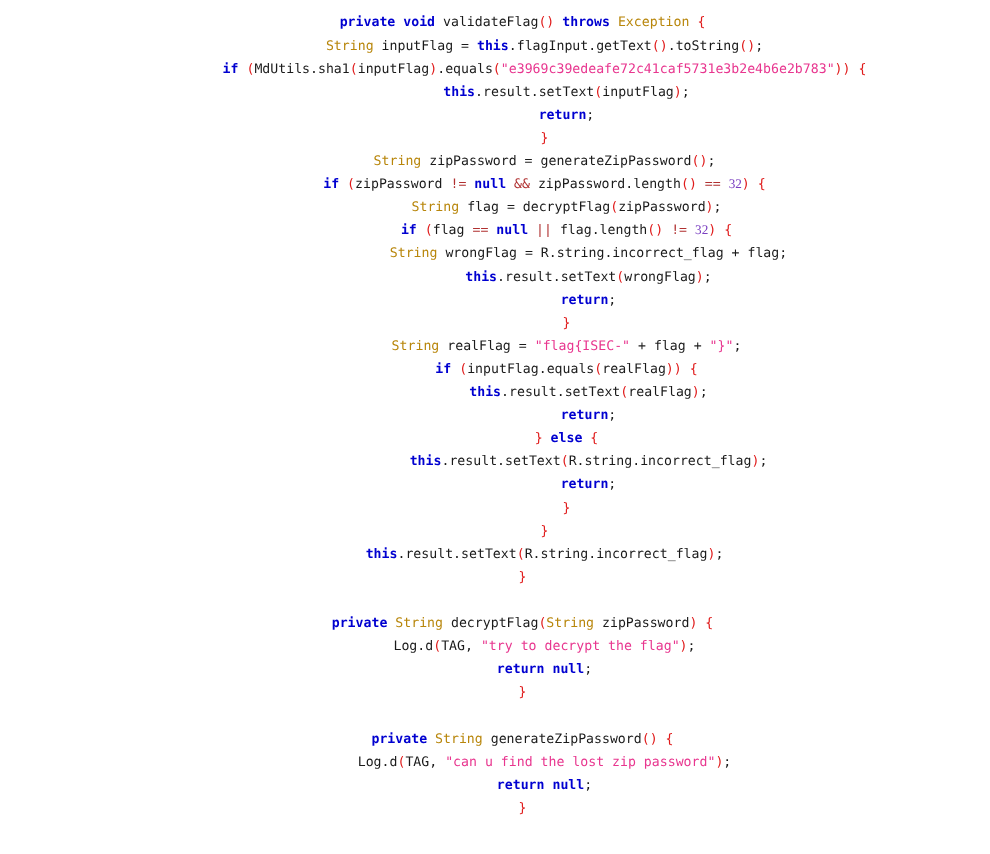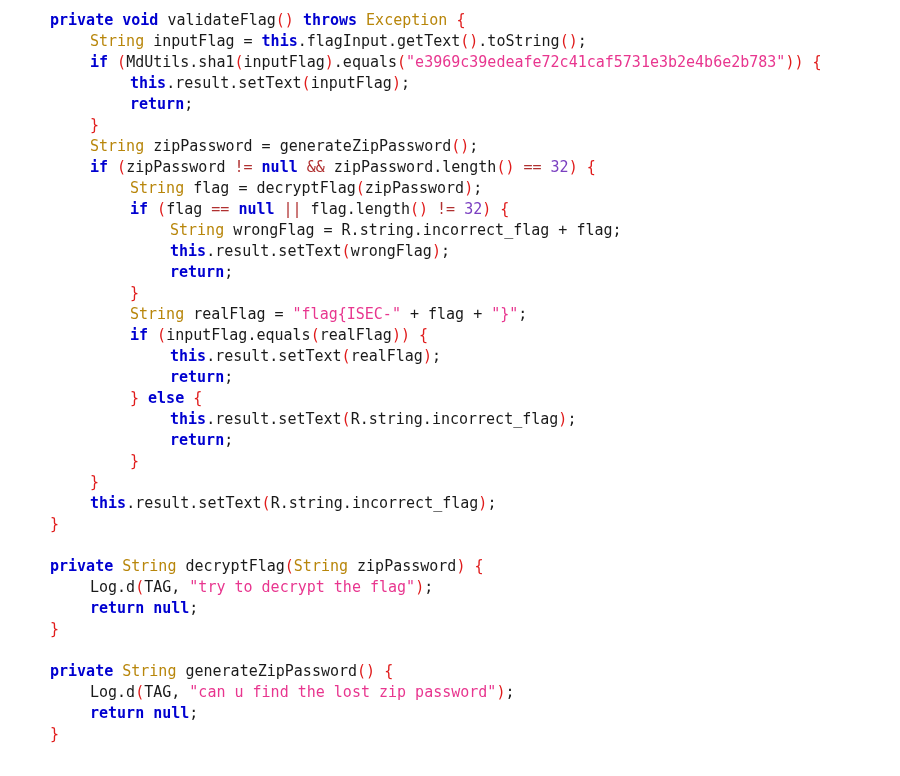--- a/index.html
+++ b/index.html
@@ -8,38 +8,39 @@
     background: #ffffff;
   }
   body {
     width: 900px;
     height: 776px;
     overflow: hidden;
     font-family: "DejaVu Sans Mono", "Liberation Mono", monospace;
   }
   #code-view {
     padding: 10px 0 0 0;
-    font-size: 15px;
+    font-size: 12px;
     line-height: 21px;
     white-space: pre;
     letter-spacing: 0px;
+    text-align: center;
   }
   .code-line {
     height: 21px;
     padding-left: 50px;
     white-space: pre;
   }
   .code-line.blank { height: 21px; }
 
   
   .t-kw       { color: #0000d0; font-weight: bold; }       
   .t-type     { color: #b8860b; }                          
   .t-plain    { color: #1a1a1a; }                          
   .t-paren    { color: #e01b1b; }                          
   .t-str      { color: #e8368f; }                          
-  .t-num      { color: #7a3fc0; }                          
+  .t-num      { color: #7a3fc0; font-family: Liberation Serif, serif; }                          
   .t-op       { color: #1a1a1a; }                          
   .t-opr      { color: #b03030; }                          
 </style>
 </head>
 <body>
 
 <div id="code-view"><div class="code-line" style="padding-left: 50px;"><span class="t-kw">private</span><span class="t-plain"> </span><span class="t-kw">void</span><span class="t-plain"> </span><span class="t-plain">validateFlag</span><span class="t-paren">()</span><span class="t-plain"> </span><span class="t-kw">throws</span><span class="t-plain"> </span><span class="t-type">Exception</span><span class="t-plain"> </span><span class="t-paren">{</span></div><div class="code-line" style="padding-left: 90px;"><span class="t-type">String</span><span class="t-plain"> inputFlag </span><span class="t-op">=</span><span class="t-plain"> </span><span class="t-kw">this</span><span class="t-plain">.flagInput.getText</span><span class="t-paren">()</span><span class="t-plain">.toString</span><span class="t-paren">()</span><span class="t-op">;</span></div><div class="code-line" style="padding-left: 90px;"><span class="t-kw">if</span><span class="t-plain"> </span><span class="t-paren">(</span><span class="t-plain">MdUtils.sha1</span><span class="t-paren">(</span><span class="t-plain">inputFlag</span><span class="t-paren">)</span><span class="t-plain">.equals</span><span class="t-paren">(</span><span class="t-str">"e3969c39edeafe72c41caf5731e3b2e4b6e2b783"</span><span class="t-paren">))</span><span class="t-plain"> </span><span class="t-paren">{</span></div><div class="code-line" style="padding-left: 130px;"><span class="t-kw">this</span><span class="t-plain">.result.setText</span><span class="t-paren">(</span><span class="t-plain">inputFlag</span><span class="t-paren">)</span><span class="t-op">;</span></div><div class="code-line" style="padding-left: 130px;"><span class="t-kw">return</span><span class="t-op">;</span></div><div class="code-line" style="padding-left: 90px;"><span class="t-paren">}</span></div><div class="code-line" style="padding-left: 90px;"><span class="t-type">String</span><span class="t-plain"> zipPassword </span><span class="t-op">=</span><span class="t-plain"> generateZipPassword</span><span class="t-paren">()</span><span class="t-op">;</span></div><div class="code-line" style="padding-left: 90px;"><span class="t-kw">if</span><span class="t-plain"> </span><span class="t-paren">(</span><span class="t-plain">zipPassword </span><span class="t-opr">!=</span><span class="t-plain"> </span><span class="t-kw">null</span><span class="t-plain"> </span><span class="t-opr">&amp;&amp;</span><span class="t-plain"> zipPassword.length</span><span class="t-paren">()</span><span class="t-plain"> </span><span class="t-opr">==</span><span class="t-plain"> </span><span class="t-num">32</span><span class="t-paren">)</span><span class="t-plain"> </span><span class="t-paren">{</span></div><div class="code-line" style="padding-left: 130px;"><span class="t-type">String</span><span class="t-plain"> flag </span><span class="t-op">=</span><span class="t-plain"> decryptFlag</span><span class="t-paren">(</span><span class="t-plain">zipPassword</span><span class="t-paren">)</span><span class="t-op">;</span></div><div class="code-line" style="padding-left: 130px;"><span class="t-kw">if</span><span class="t-plain"> </span><span class="t-paren">(</span><span class="t-plain">flag </span><span class="t-opr">==</span><span class="t-plain"> </span><span class="t-kw">null</span><span class="t-plain"> </span><span class="t-opr">||</span><span class="t-plain"> flag.length</span><span class="t-paren">()</span><span class="t-plain"> </span><span class="t-opr">!=</span><span class="t-plain"> </span><span class="t-num">32</span><span class="t-paren">)</span><span class="t-plain"> </span><span class="t-paren">{</span></div><div class="code-line" style="padding-left: 170px;"><span class="t-type">String</span><span class="t-plain"> wrongFlag </span><span class="t-op">=</span><span class="t-plain"> R.string.incorrect_flag </span><span class="t-op">+</span><span class="t-plain"> flag</span><span class="t-op">;</span></div><div class="code-line" style="padding-left: 170px;"><span class="t-kw">this</span><span class="t-plain">.result.setText</span><span class="t-paren">(</span><span class="t-plain">wrongFlag</span><span class="t-paren">)</span><span class="t-op">;</span></div><div class="code-line" style="padding-left: 170px;"><span class="t-kw">return</span><span class="t-op">;</span></div><div class="code-line" style="padding-left: 130px;"><span class="t-paren">}</span></div><div class="code-line" style="padding-left: 130px;"><span class="t-type">String</span><span class="t-plain"> realFlag </span><span class="t-op">=</span><span class="t-plain"> </span><span class="t-str">"flag{ISEC-"</span><span class="t-plain"> </span><span class="t-op">+</span><span class="t-plain"> flag </span><span class="t-op">+</span><span class="t-plain"> </span><span class="t-str">"}"</span><span class="t-op">;</span></div><div class="code-line" style="padding-left: 130px;"><span class="t-kw">if</span><span class="t-plain"> </span><span class="t-paren">(</span><span class="t-plain">inputFlag.equals</span><span class="t-paren">(</span><span class="t-plain">realFlag</span><span class="t-paren">))</span><span class="t-plain"> </span><span class="t-paren">{</span></div><div class="code-line" style="padding-left: 170px;"><span class="t-kw">this</span><span class="t-plain">.result.setText</span><span class="t-paren">(</span><span class="t-plain">realFlag</span><span class="t-paren">)</span><span class="t-op">;</span></div><div class="code-line" style="padding-left: 170px;"><span class="t-kw">return</span><span class="t-op">;</span></div><div class="code-line" style="padding-left: 130px;"><span class="t-paren">}</span><span class="t-plain"> </span><span class="t-kw">else</span><span class="t-plain"> </span><span class="t-paren">{</span></div><div class="code-line" style="padding-left: 170px;"><span class="t-kw">this</span><span class="t-plain">.result.setText</span><span class="t-paren">(</span><span class="t-plain">R.string.incorrect_flag</span><span class="t-paren">)</span><span class="t-op">;</span></div><div class="code-line" style="padding-left: 170px;"><span class="t-kw">return</span><span class="t-op">;</span></div><div class="code-line" style="padding-left: 130px;"><span class="t-paren">}</span></div><div class="code-line" style="padding-left: 90px;"><span class="t-paren">}</span></div><div class="code-line" style="padding-left: 90px;"><span class="t-kw">this</span><span class="t-plain">.result.setText</span><span class="t-paren">(</span><span class="t-plain">R.string.incorrect_flag</span><span class="t-paren">)</span><span class="t-op">;</span></div><div class="code-line" style="padding-left: 50px;"><span class="t-paren">}</span></div><div class="code-line blank" style="padding-left: 50px;">&nbsp;</div><div class="code-line" style="padding-left: 50px;"><span class="t-kw">private</span><span class="t-plain"> </span><span class="t-type">String</span><span class="t-plain"> decryptFlag</span><span class="t-paren">(</span><span class="t-type">String</span><span class="t-plain"> zipPassword</span><span class="t-paren">)</span><span class="t-plain"> </span><span class="t-paren">{</span></div><div class="code-line" style="padding-left: 90px;"><span class="t-plain">Log.d</span><span class="t-paren">(</span><span class="t-plain">TAG</span><span class="t-op">,</span><span class="t-plain"> </span><span class="t-str">"try to decrypt the flag"</span><span class="t-paren">)</span><span class="t-op">;</span></div><div class="code-line" style="padding-left: 90px;"><span class="t-kw">return</span><span class="t-plain"> </span><span class="t-kw">null</span><span class="t-op">;</span></div><div class="code-line" style="padding-left: 50px;"><span class="t-paren">}</span></div><div class="code-line blank" style="padding-left: 50px;">&nbsp;</div><div class="code-line" style="padding-left: 50px;"><span class="t-kw">private</span><span class="t-plain"> </span><span class="t-type">String</span><span class="t-plain"> generateZipPassword</span><span class="t-paren">()</span><span class="t-plain"> </span><span class="t-paren">{</span></div><div class="code-line" style="padding-left: 90px;"><span class="t-plain">Log.d</span><span class="t-paren">(</span><span class="t-plain">TAG</span><span class="t-op">,</span><span class="t-plain"> </span><span class="t-str">"can u find the lost zip password"</span><span class="t-paren">)</span><span class="t-op">;</span></div><div class="code-line" style="padding-left: 90px;"><span class="t-kw">return</span><span class="t-plain"> </span><span class="t-kw">null</span><span class="t-op">;</span></div><div class="code-line" style="padding-left: 50px;"><span class="t-paren">}</span></div></div>
 
 </body></html>

